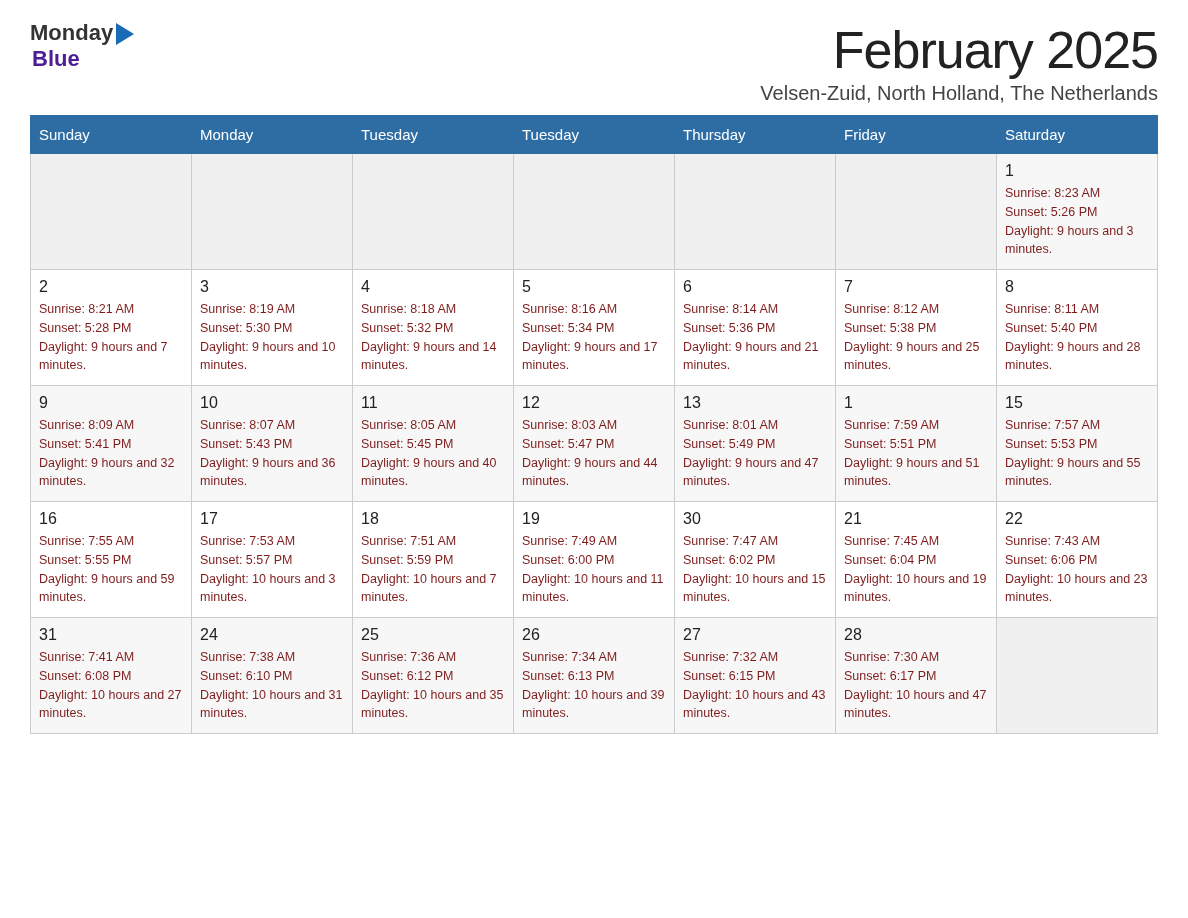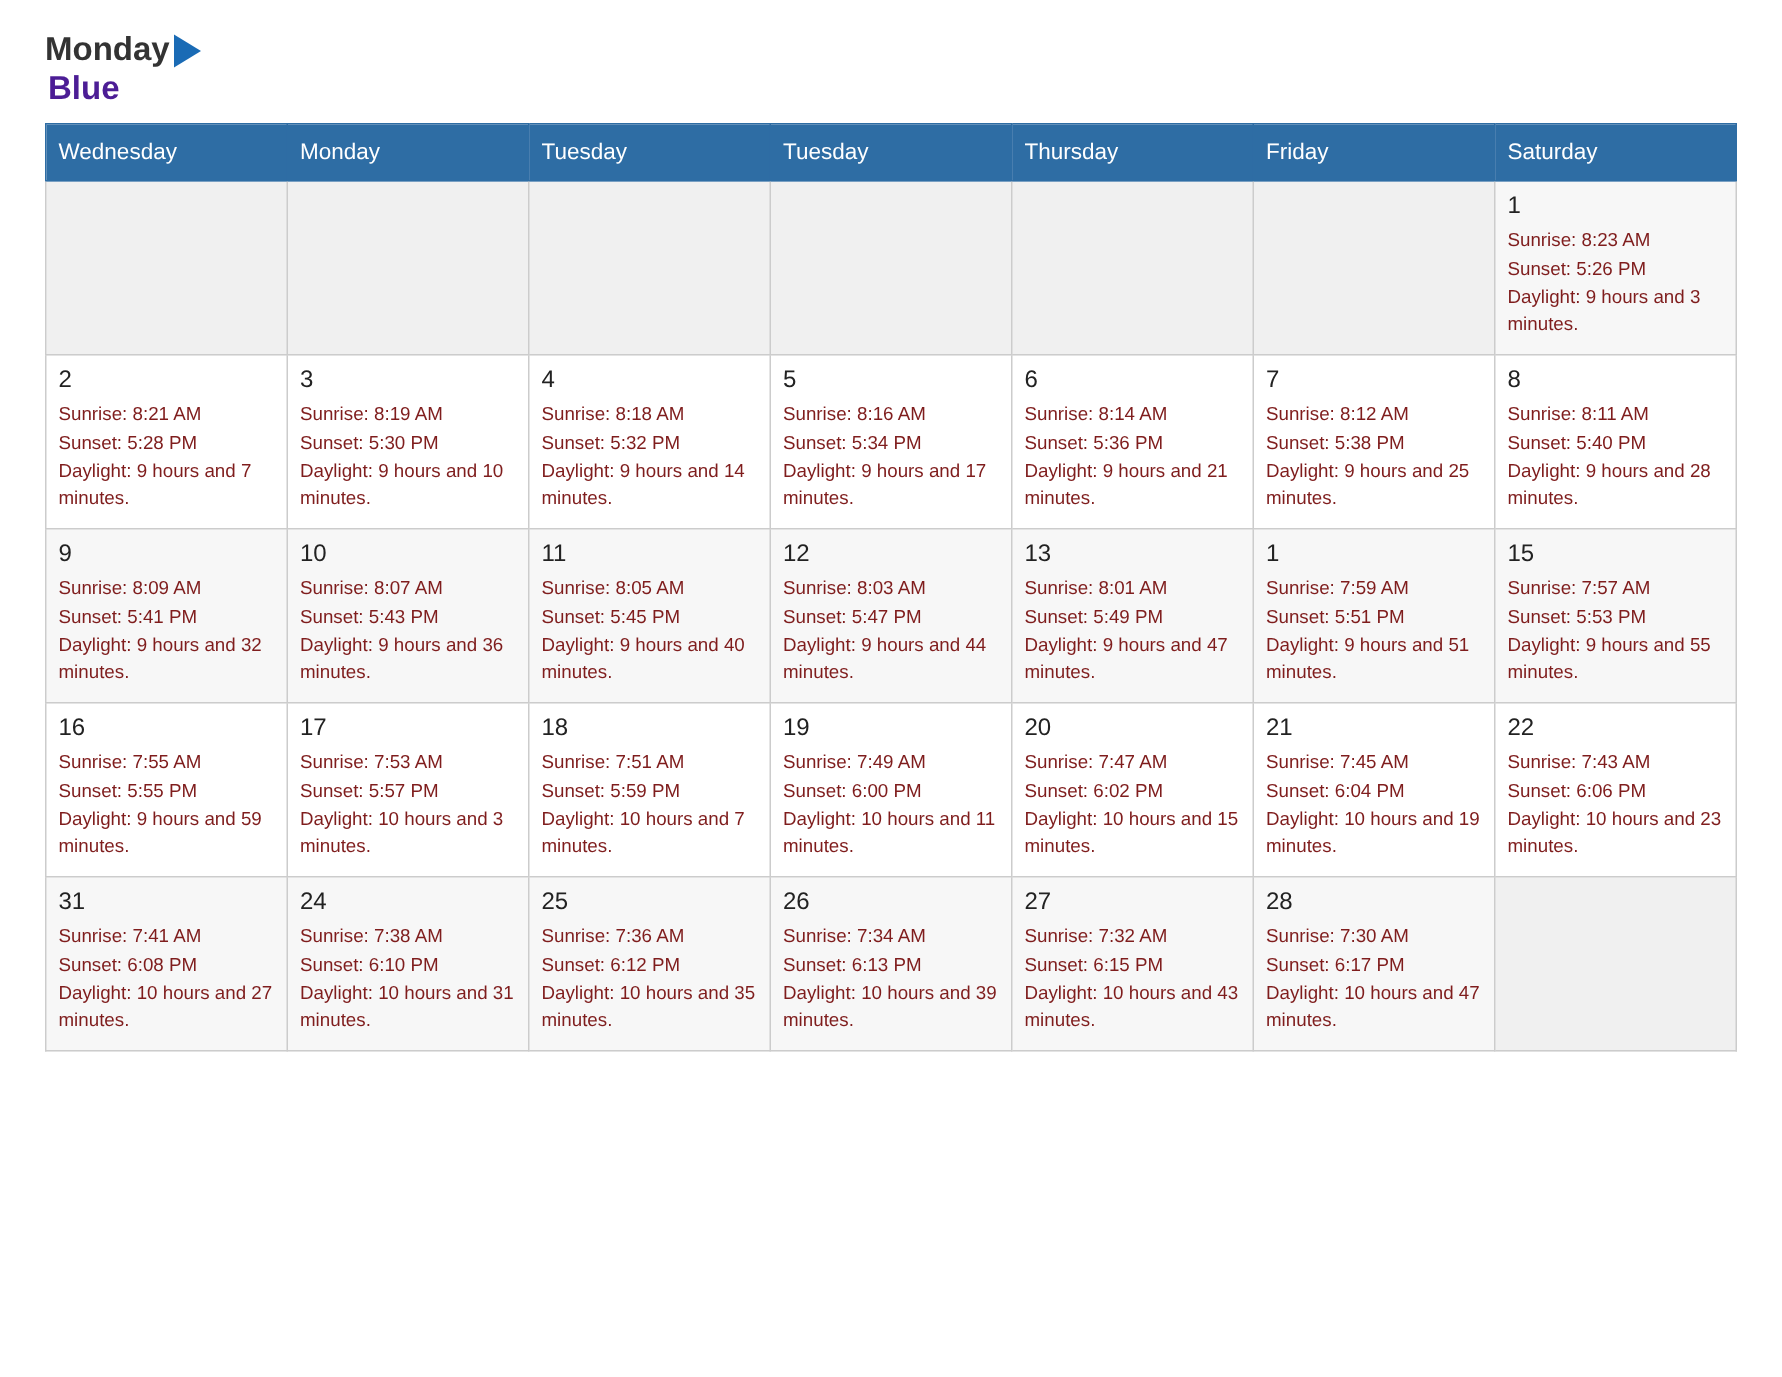--- a/index.html
+++ b/index.html
@@ -115,26 +115,30 @@
 <div class="header-area">
   <div class="logo-wrapper">
     <div class="logo-row1">
       <span class="logo-text-general">Monday</span>
       <span class="logo-triangle"></span>
     </div>
     <div class="logo-row2">
       <span class="logo-text-blue">Blue</span>
     </div>
   </div>
+  <div class="title-area">
+    <div class="page-title">February 2025</div>
+    <div class="page-subtitle">Velsen-Zuid, North Holland, The Netherlands</div>
+  </div>
 </div>
 
 <table class="calendar-table">
   <thead>
     <tr>
-    <th>Wednesday</th>
+    <th>Sunday</th>
         <th>Monday</th>
         <th>Tuesday</th>
         <th>Tuesday</th>
         <th>Thursday</th>
         <th>Friday</th>
         <th>Saturday</th>
       </tr>
   </thead>
   <tbody id="calendar-body">
   <tr>
@@ -220,21 +224,21 @@
         </td>
         <td>
           <span class="day-number">18</span>
           <div class="day-info">Sunrise: 7:51 AM<br>Sunset: 5:59 PM<br>Daylight: 10 hours and 7 minutes.</div>
         </td>
         <td>
           <span class="day-number">19</span>
           <div class="day-info">Sunrise: 7:49 AM<br>Sunset: 6:00 PM<br>Daylight: 10 hours and 11 minutes.</div>
         </td>
         <td>
-          <span class="day-number">20</span>
+          <span class="day-number">30</span>
           <div class="day-info">Sunrise: 7:47 AM<br>Sunset: 6:02 PM<br>Daylight: 10 hours and 15 minutes.</div>
         </td>
         <td>
           <span class="day-number">21</span>
           <div class="day-info">Sunrise: 7:45 AM<br>Sunset: 6:04 PM<br>Daylight: 10 hours and 19 minutes.</div>
         </td>
         <td>
           <span class="day-number">22</span>
           <div class="day-info">Sunrise: 7:43 AM<br>Sunset: 6:06 PM<br>Daylight: 10 hours and 23 minutes.</div>
         </td>

